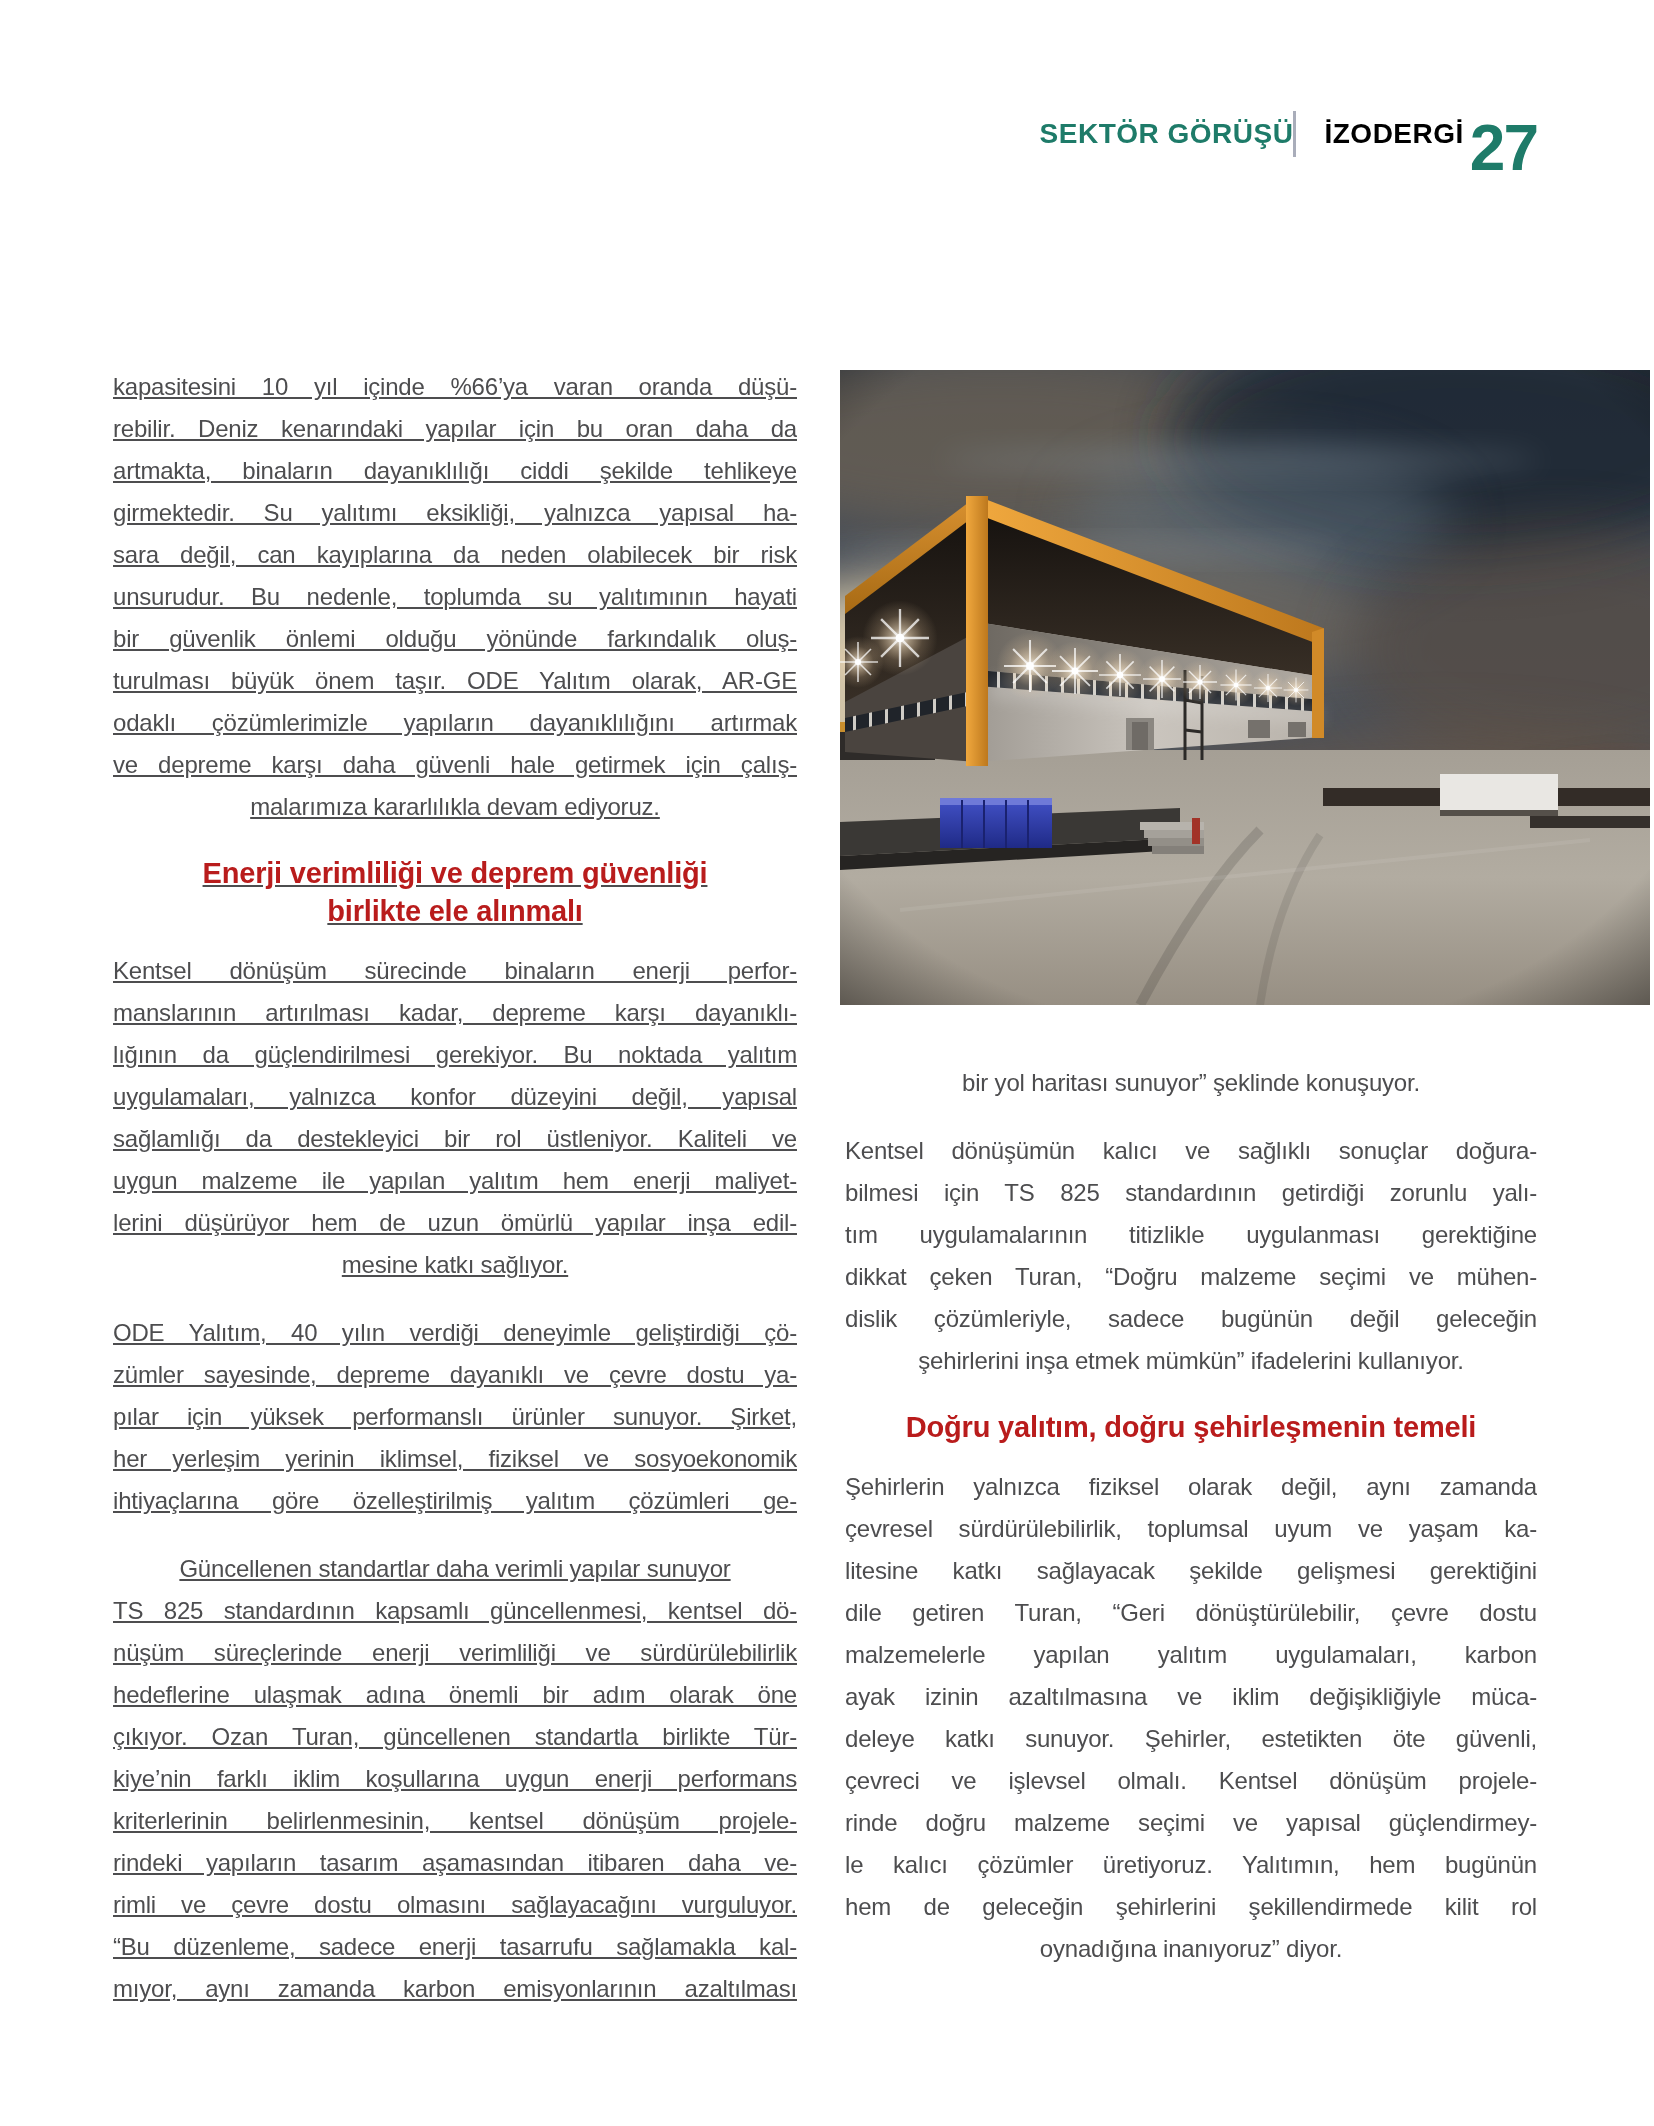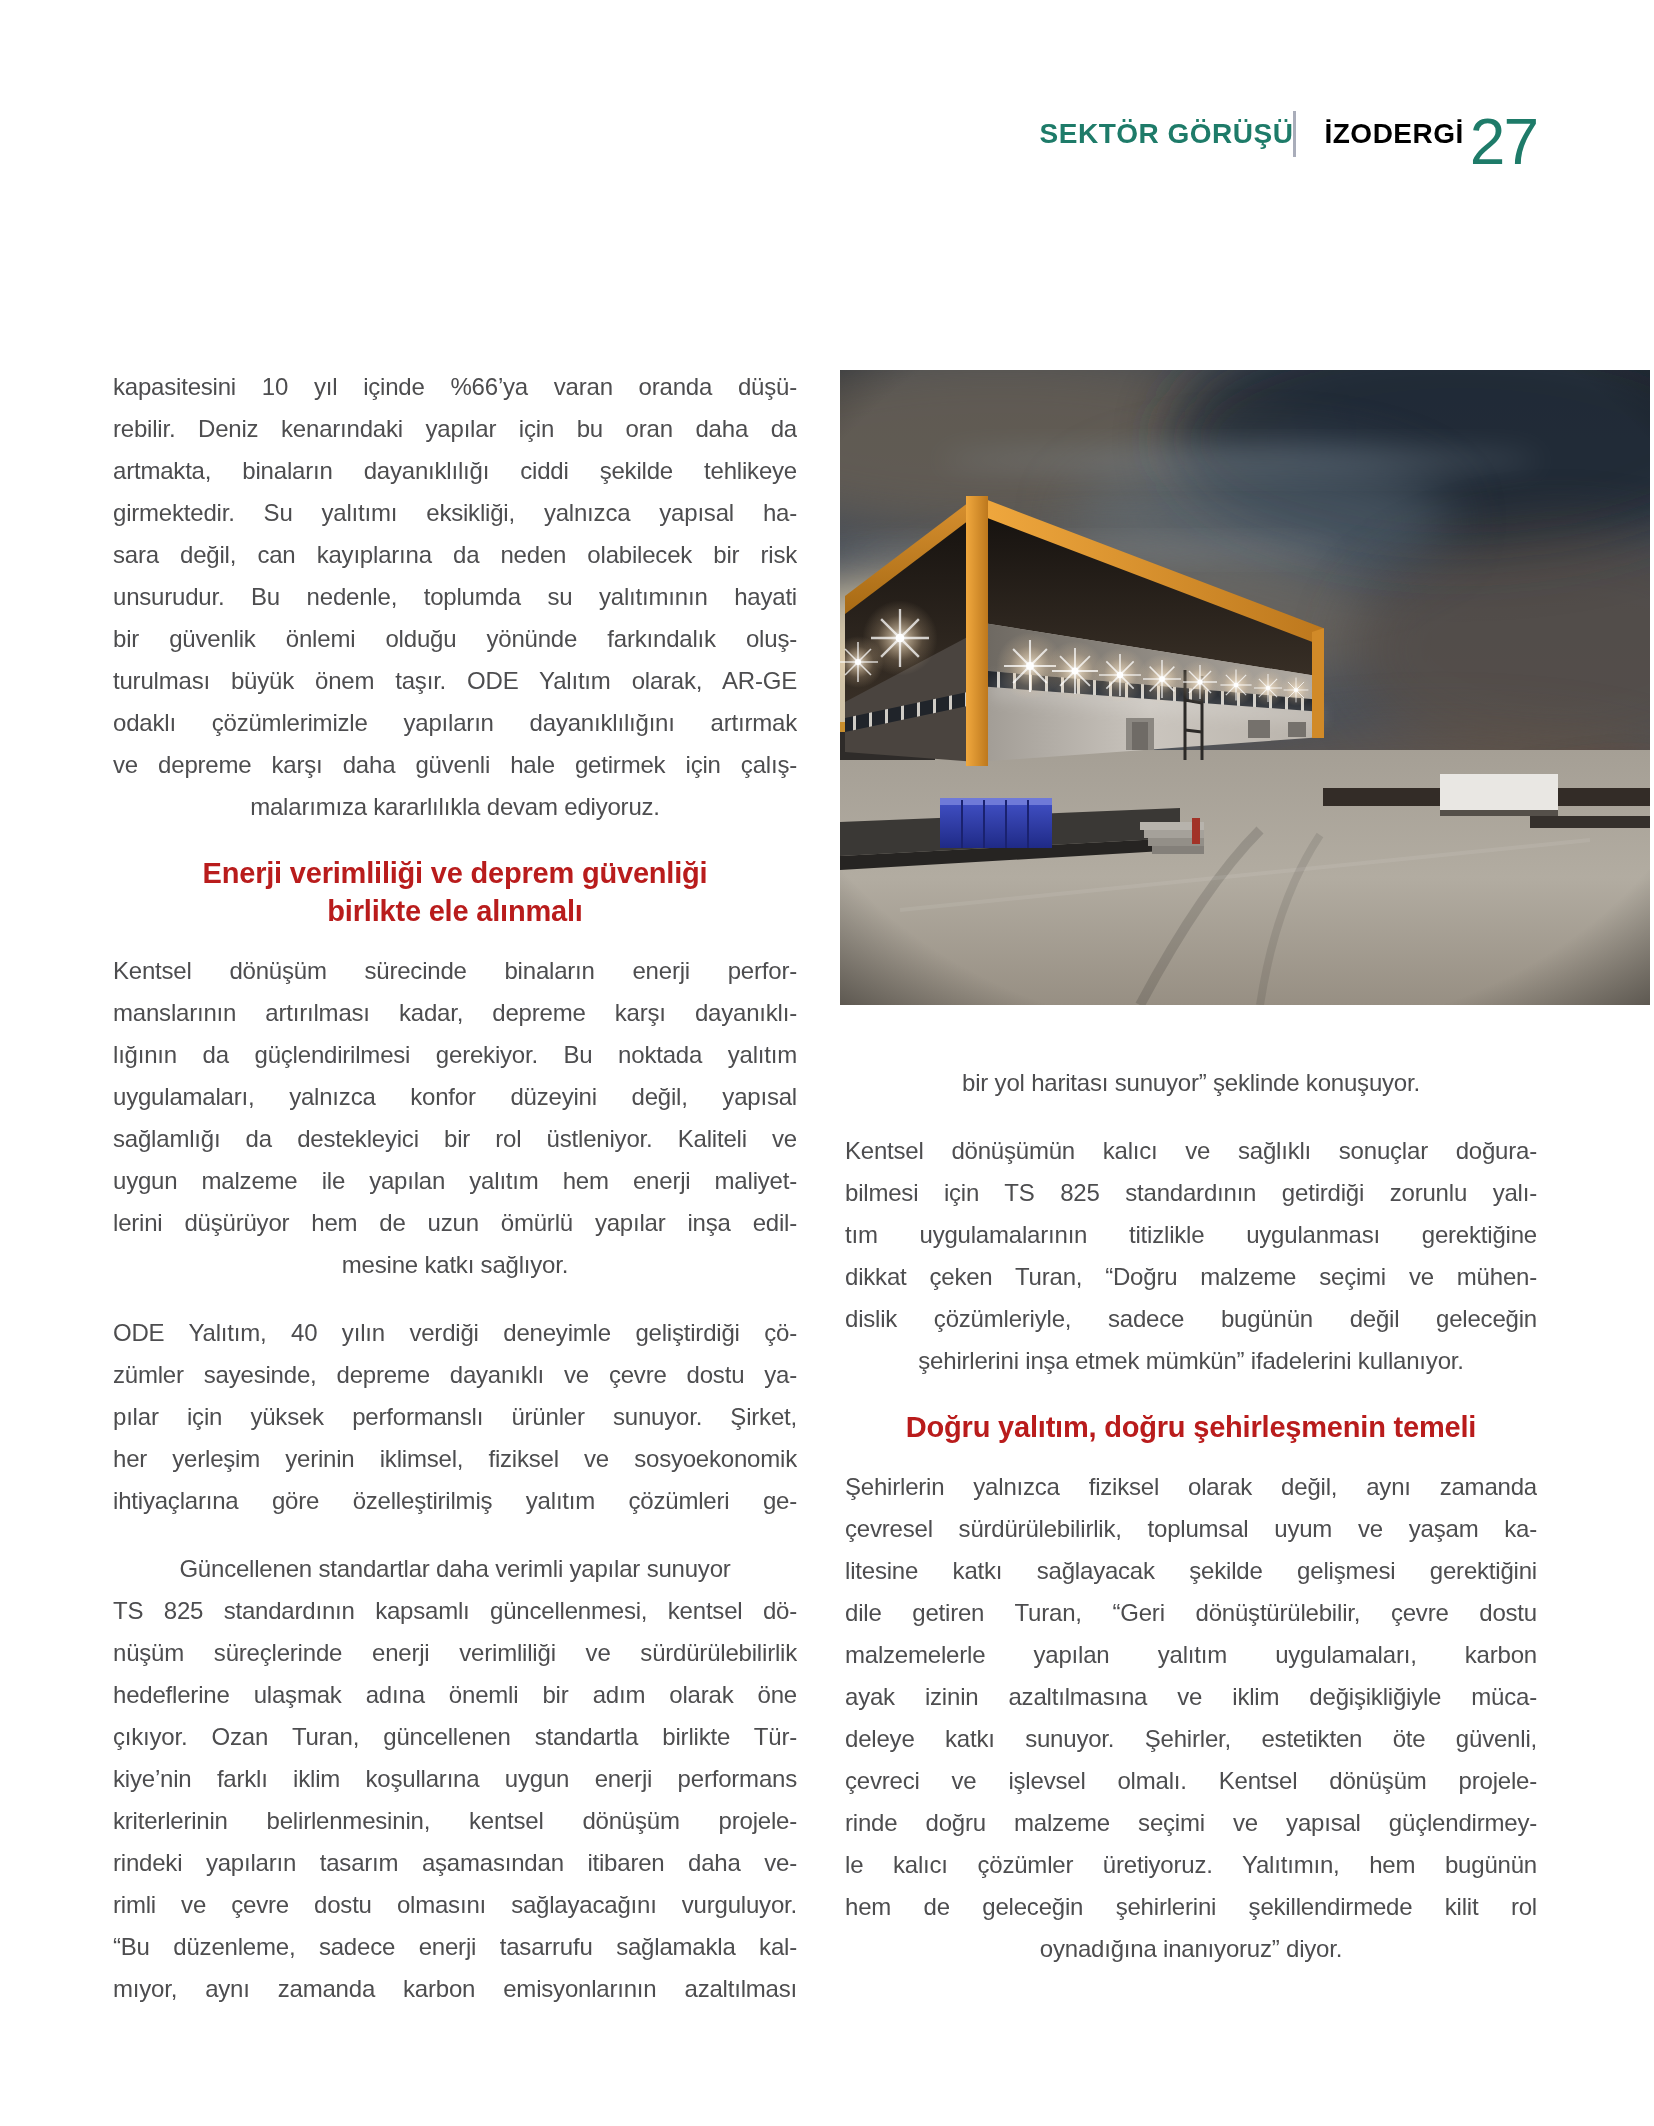--- a/index.html
+++ b/index.html
@@ -4,25 +4,25 @@
 <style>
   html,body{margin:0;padding:0;background:#ffffff;}
   .page{position:relative;width:1654px;height:2126px;background:#ffffff;overflow:hidden;
         font-family:"Liberation Sans","DejaVu Sans",sans-serif;}
 
   
   .hdr{position:absolute;top:102px;right:117px;display:flex;align-items:center;}
   .hdr .section{font-size:28px;font-weight:700;letter-spacing:.5px;color:#1e7b69;}
   .hdr .divider{width:3px;height:46px;background:#a9adba;}
   .hdr .mag{font-size:28px;font-weight:700;letter-spacing:.5px;color:#000000;margin-left:28px;}
-  .hdr .pagenum{font-size:64px;font-weight:400;line-height:1;color:#1e7b69;letter-spacing:-2px;margin-left:6px;position:relative;top:8px;}
+  .hdr .pagenum{font-size:64px;font-weight:700;line-height:1;color:#1e7b69;letter-spacing:-2px;margin-left:6px;position:relative;top:14px;}
 
   
   .col{position:absolute;color:#4d4d4f;font-size:24px;letter-spacing:-0.2px;}
-  .col-left{left:113px;top:366px;width:684px;}
+  .col-left{left:113px;top:366px;width:684px;text-decoration:underline;}
   .col-right{left:845px;top:1062px;width:692px;}
   .block.p{margin:0 0 26px 0;}
   .block.h2{margin:22px 0 20px 0;}
   .line{height:42px;line-height:42px;overflow:hidden;text-align:center;}
   .line.j{text-align:justify;text-align-last:justify;}
   .block.h2 .line{height:38px;line-height:38px;font-size:29px;font-weight:700;color:#b91c1c;letter-spacing:-0.2px;}
 
   
   .photo{position:absolute;left:840px;top:370px;width:810px;height:635px;overflow:hidden;}
   .photo svg{display:block;}

